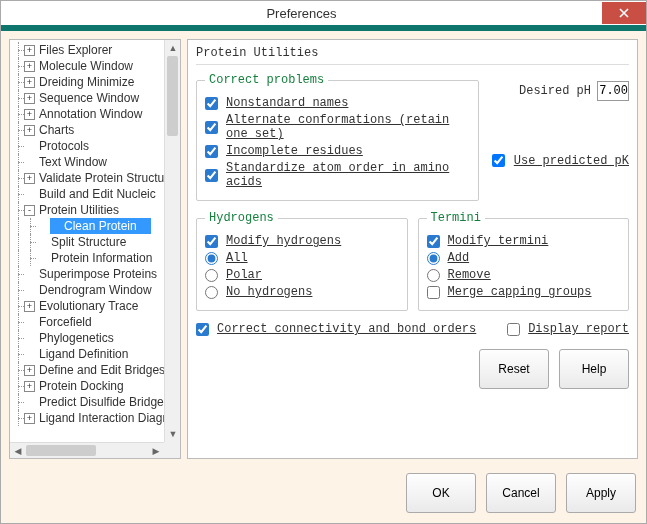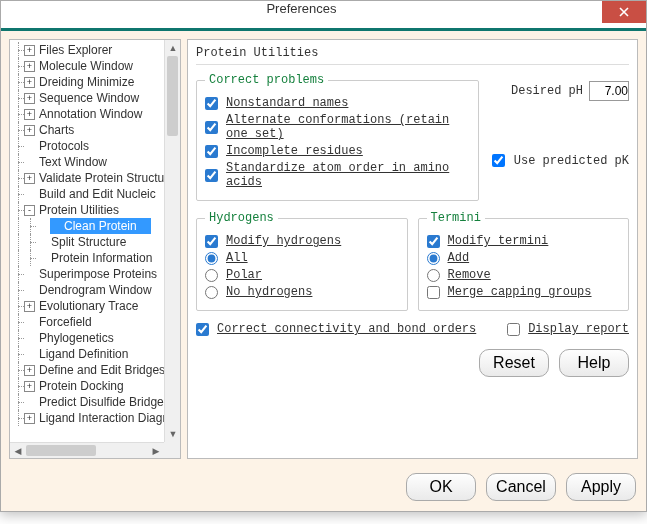--- a/index.html
+++ b/index.html
@@ -13,23 +13,23 @@
   .window {
     width: 647px;
     border: 1px solid #aaa;
     background: #fdf3e7;
     box-shadow: 0 3px 12px rgba(0,0,0,0.25);
     margin: 0 auto;
   }
   .titlebar {
     height: 30px;
     background: #fff;
-    border-bottom: 3px solid #0f766e;
-    display: flex;
-    align-items: flex-start;
+    border-bottom: 6px solid #0f766e;
+    display: flex;
+    align-items: center;
     position: relative;
   }
   .titlebar .title {
     flex: 1;
     text-align: center;
     font-size: 13px;
     color: #333;
   }
   .titlebar .close {
     width: 44px;
@@ -185,53 +185,53 @@
   .two-col > * { flex: 1; }
 
   .side-block {
     position: absolute;
     right: 0;
     display: flex;
     align-items: center;
     gap: 6px;
   }
   .side-block.ph { top: 8px; }
-  .side-block.pk { top: 78px; }
+  .side-block.pk { top: 78px; text-decoration: underline; }
   .num-input {
-    width: 40px;
+    width: 32px;
     height: 20px;
     border: 1px solid #999;
     padding: 1px 0;
-    font-family: Liberation Sans, sans-serif;
+    font-family: Liberation Mono, monospace;
     font-size: 12px;
     text-align: right;
     background: #fff;
   }
 
   .bottom-row {
     display: flex;
     gap: 18px;
     margin-top: 2px;
   }
 
   .btn-row {
     display: flex;
     justify-content: flex-end;
     gap: 10px;
     margin-top: auto;
     padding-top: 10px;
   }
   .btn {
     min-width: 70px;
-    height: 28px;
+    height: 40px;
     background: linear-gradient(#fefefe,#eaeaea);
     border: 1px solid #aaa;
-    border-radius: 10px;
+    border-radius: 3px;
     font-family: "Segoe UI", Tahoma, sans-serif;
-    font-size: 16px;
+    font-size: 12px;
     cursor: pointer;
   }
 
   .footer-btns {
     display: flex;
     justify-content: flex-end;
     gap: 10px;
     padding: 6px 10px 10px 0;
   }
 

